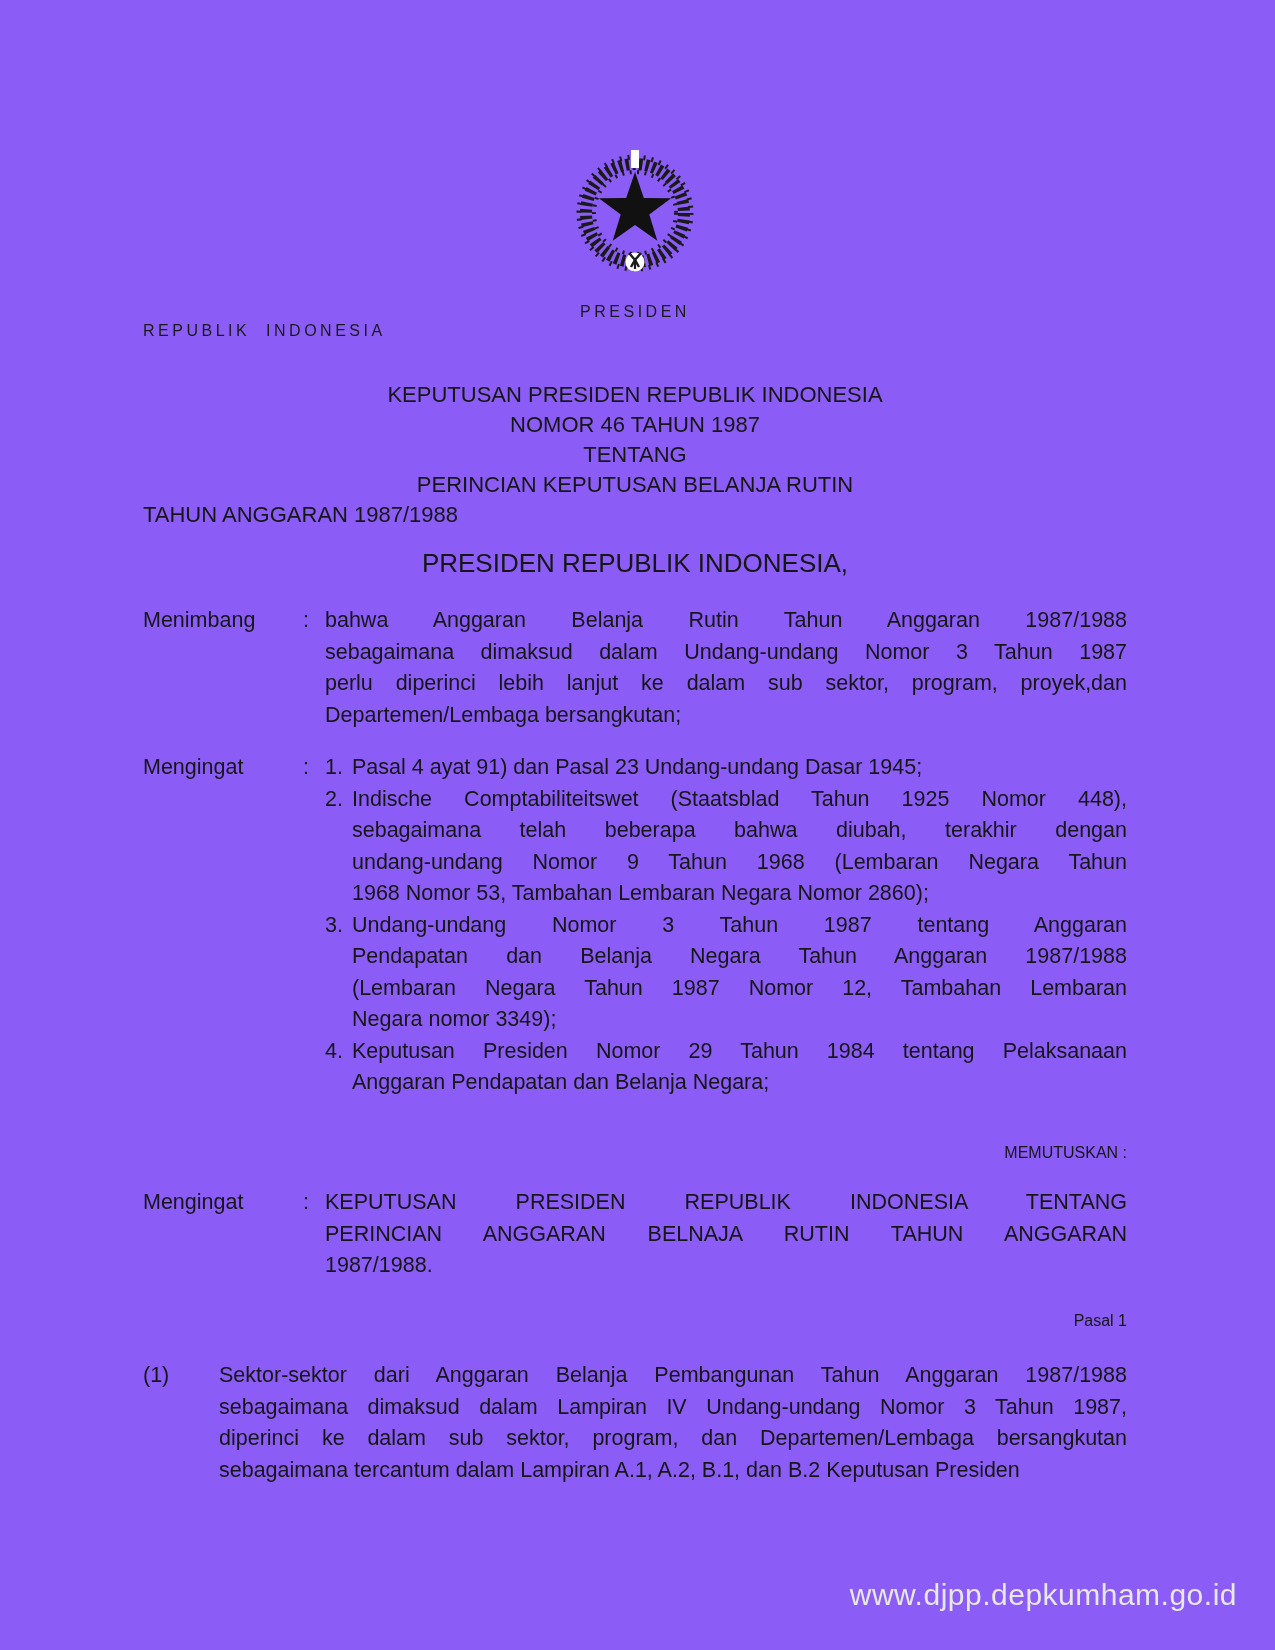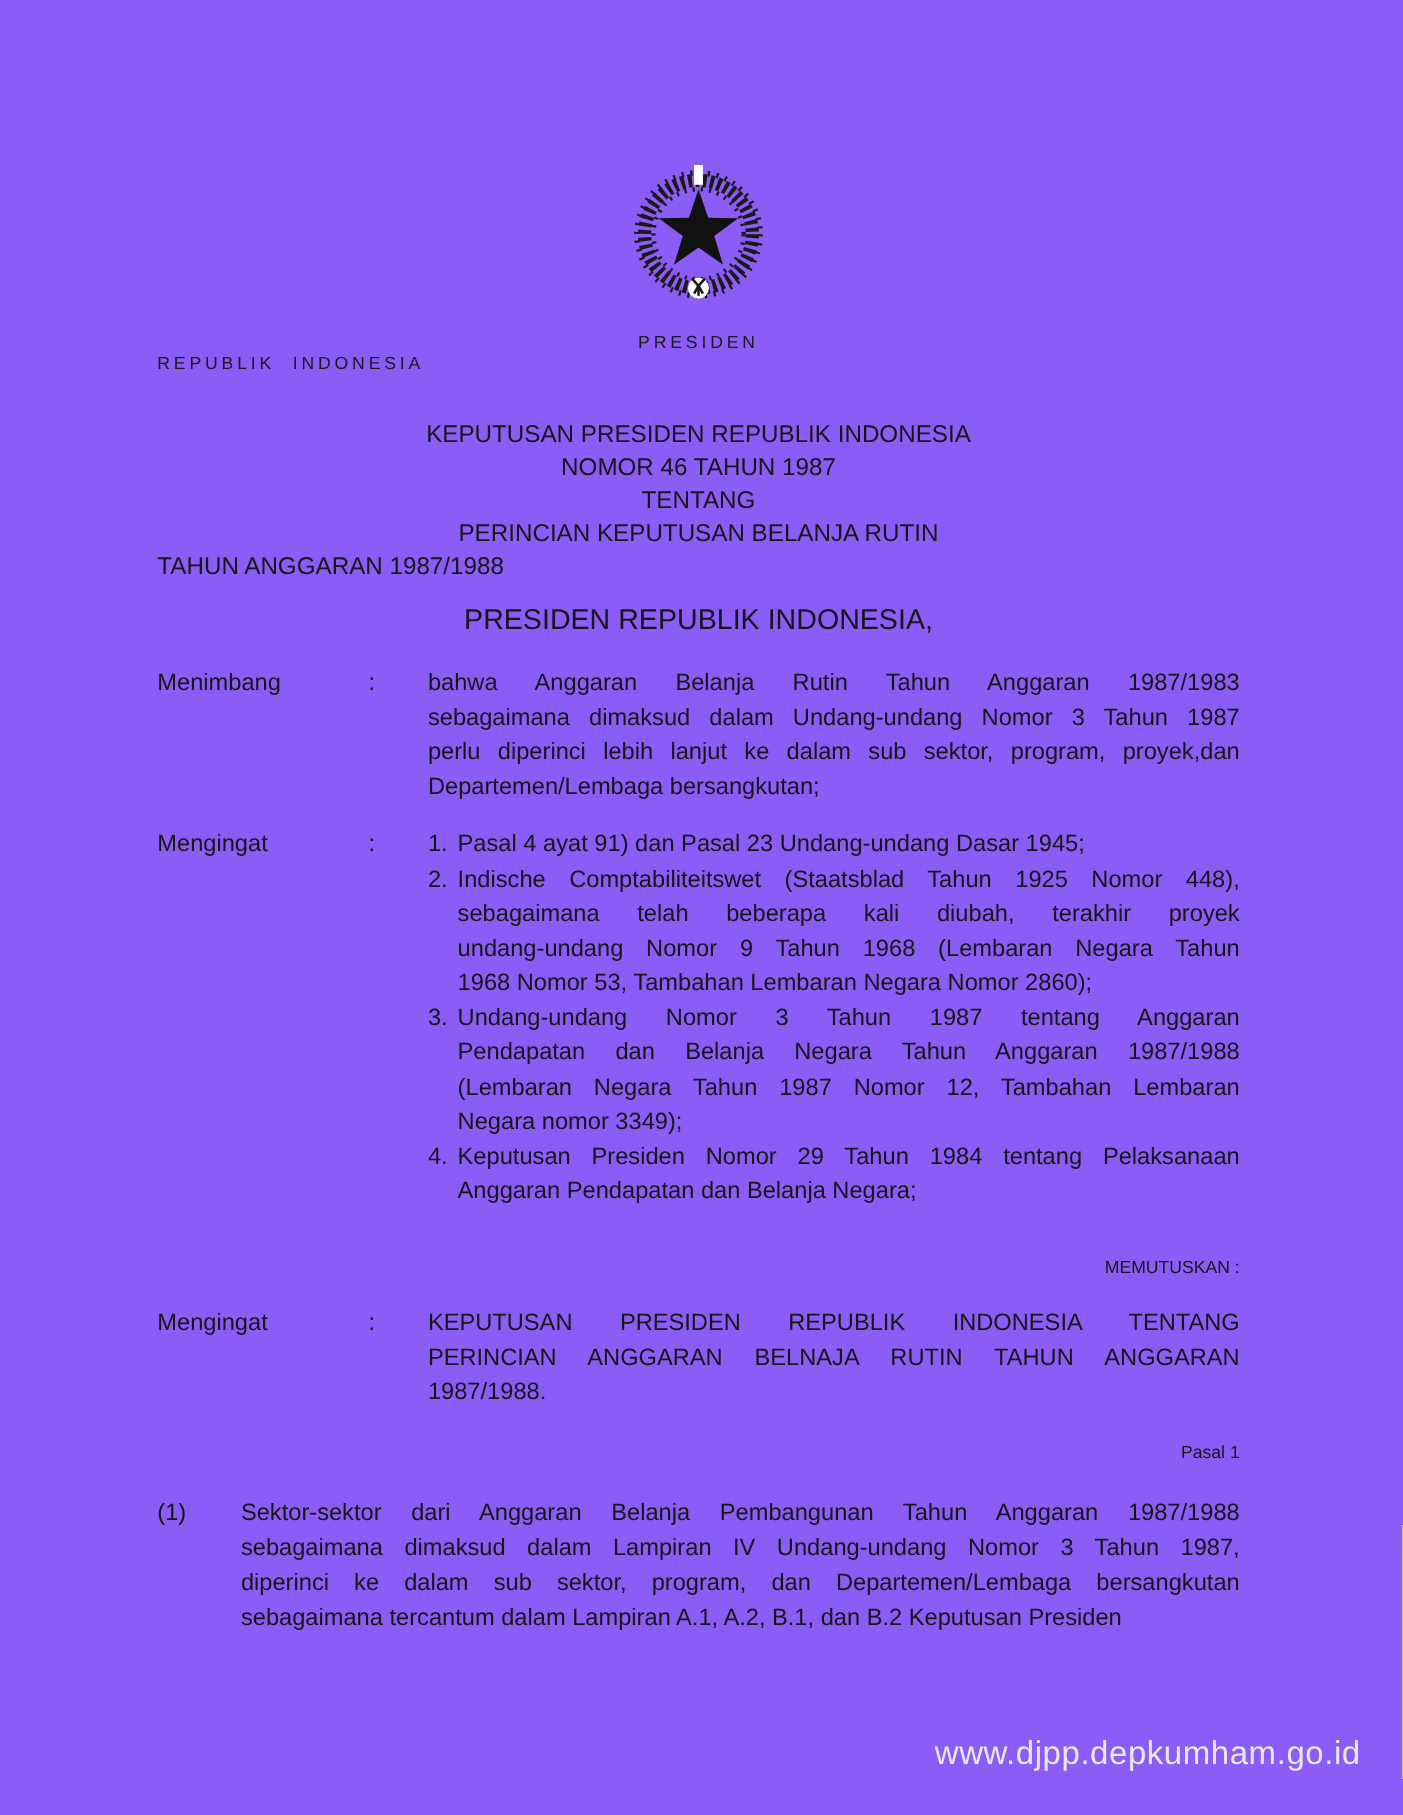--- a/index.html
+++ b/index.html
@@ -17,21 +17,21 @@
   .emblem-caption .jline { text-align:center; text-align-last:center; }
   
   .title-block { margin-top:40px; font-size:22px; line-height:30px; }
   .title-block .jline { text-align:center; text-align-last:center; }
   .opening-line { margin-top:18px; font-size:26px; line-height:30px; text-align:center; }
   .center-heading { font-size:16px; line-height:31.5px; text-align:right; }
   .memutuskan { margin-top:38px; }
   .pasal { margin-top:23px; }
   
   .clause { display:grid; grid-template-columns:160px 22px 1fr;
-    font-size:21.5px; line-height:31.5px;gap:32px; }
+    font-size:21.5px; line-height:31.5px; }
   .clause-menimbang { margin-top:27px; }
   .clause-mengingat { margin-top:21px; }
   .clause-menetapkan { margin-top:19px; }
   .clause-label { white-space:nowrap; }
   .jline { text-align:justify; text-align-last:justify; }
   .jline:last-child { text-align-last:left; }
   
   .list-item { display:grid; grid-template-columns:27px 1fr; }
   
   .ayat { display:grid; grid-template-columns:76px 1fr;
@@ -70,42 +70,42 @@
       <div class="jline">PERINCIAN KEPUTUSAN BELANJA RUTIN</div>
       <div class="jline">TAHUN ANGGARAN 1987/1988</div>
     </div>
 
   <div class="opening-line">PRESIDEN REPUBLIK INDONESIA,</div>
 
   <div class="clause clause-menimbang">
     <div class="clause-label">Menimbang</div>
     <div class="clause-colon">:</div>
     <div class="clause-body">
-        <div class="jline">bahwa Anggaran Belanja Rutin Tahun Anggaran 1987/1983</div>
+        <div class="jline">bahwa Anggaran Belanja Rutin Tahun Anggaran 1987/1988</div>
         <div class="jline">sebagaimana dimaksud dalam Undang-undang Nomor 3 Tahun 1987</div>
         <div class="jline">perlu diperinci lebih lanjut ke dalam sub sektor, program, proyek,dan</div>
         <div class="jline">Departemen/Lembaga bersangkutan;</div>
       </div>
   </div>
 
   <div class="clause clause-mengingat">
     <div class="clause-label">Mengingat</div>
     <div class="clause-colon">:</div>
     <div class="clause-body">
       <div class="list-item">
         <div>1.</div>
         <div>
             <div class="jline">Pasal 4 ayat 91) dan Pasal 23 Undang-undang Dasar 1945;</div>
           </div>
       </div>
       <div class="list-item">
         <div>2.</div>
         <div>
             <div class="jline">Indische Comptabiliteitswet (Staatsblad Tahun 1925 Nomor 448),</div>
-            <div class="jline">sebagaimana telah beberapa kali diubah, terakhir proyek</div>
+            <div class="jline">sebagaimana telah beberapa bahwa diubah, terakhir dengan</div>
             <div class="jline">undang-undang Nomor 9 Tahun 1968 (Lembaran Negara Tahun</div>
             <div class="jline">1968 Nomor 53, Tambahan Lembaran Negara Nomor 2860);</div>
           </div>
       </div>
       <div class="list-item">
         <div>3.</div>
         <div>
             <div class="jline">Undang-undang Nomor 3 Tahun 1987 tentang Anggaran</div>
             <div class="jline">Pendapatan dan Belanja Negara Tahun Anggaran 1987/1988</div>
             <div class="jline">(Lembaran Negara Tahun 1987 Nomor 12, Tambahan Lembaran</div>

